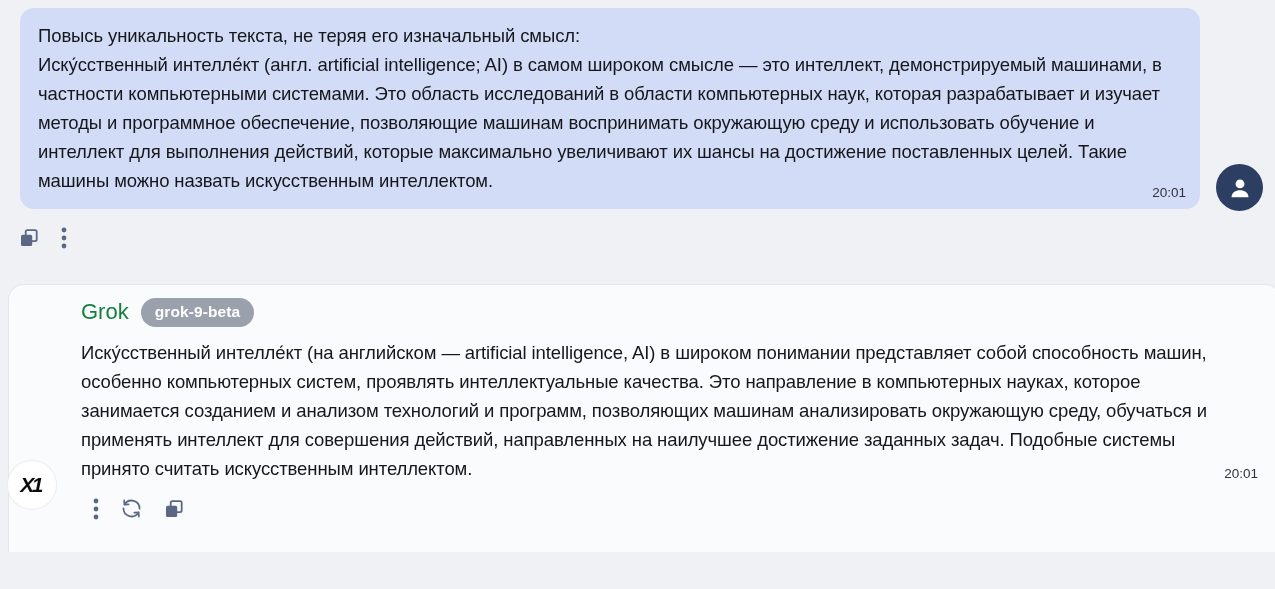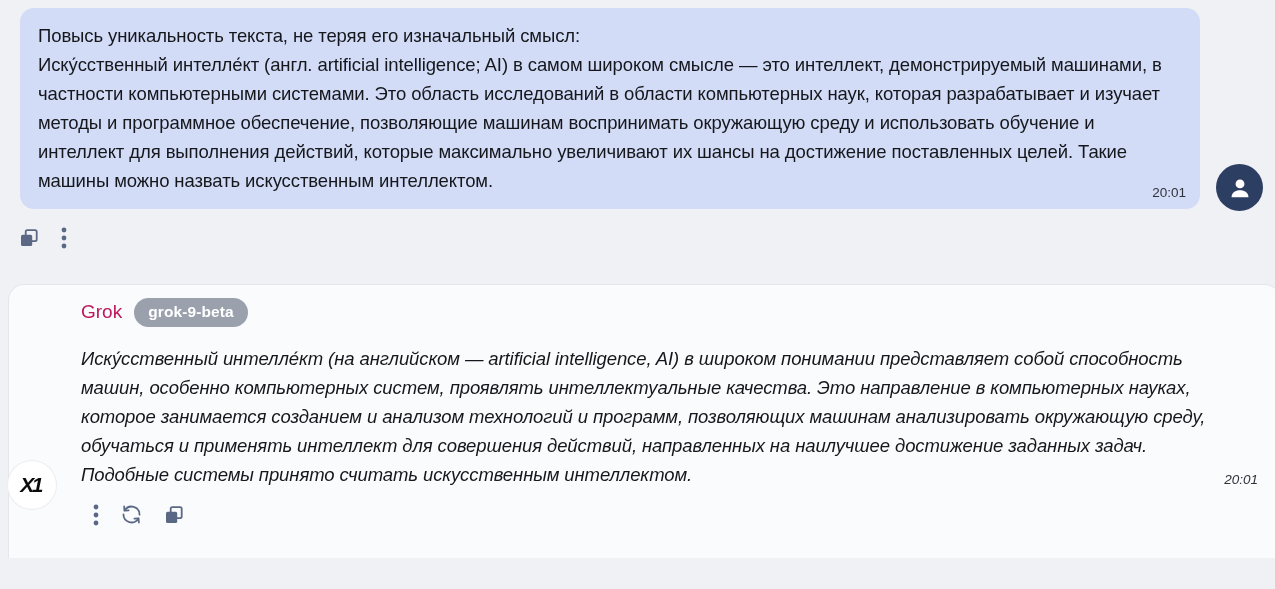--- a/index.html
+++ b/index.html
@@ -72,35 +72,35 @@
     border-radius:16px 16px 0 0;
     padding:13px 20px 30px 64px;
   }
   .assistant-header {
     display:flex;
     align-items:center;
     gap:12px;
     margin-left:8px;
   }
   .assistant-name {
-    font-size:19px;
-    color:#be185d;
+    font-size:22px;
+    color:#15803d;
   }
   .model-badge {
     display:inline-block;
     background:#9aa1ad;
     color:#ffffff;
     font-weight:bold;
     font-size:15.5px;
     line-height:1;
     padding:6px 14px 7px;
     border-radius:15px;
     letter-spacing:0.1px;
   }
-  .assistant-body { position:relative; margin-top:17px; margin-left:8px;font-style:italic; }
+  .assistant-body { position:relative; margin-top:11px; margin-left:8px; }
   .assistant-text {
     max-width:1128px;
     font-size:18.5px;
     line-height:29px;
     letter-spacing:-0.1px;
     color:#15171c;
   }
   .assistant-time {
     position:absolute;
     right:2px;

